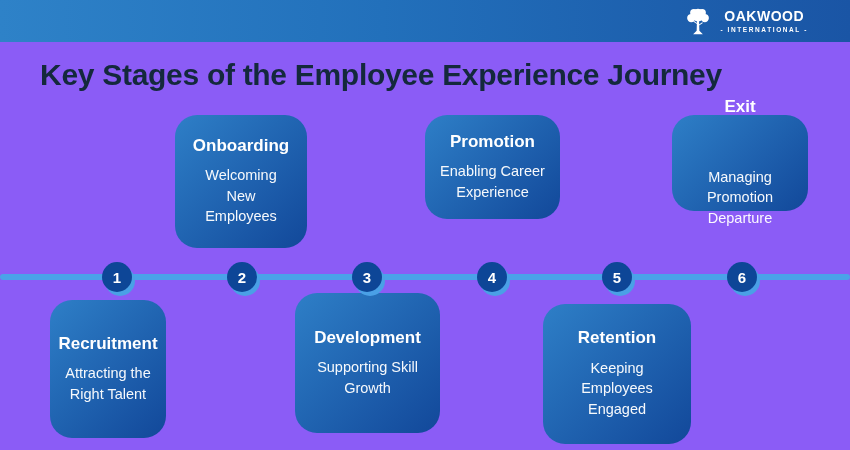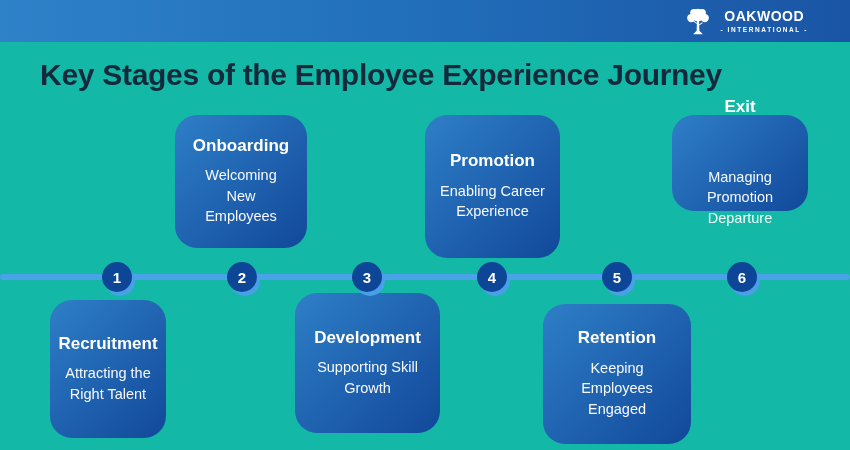--- a/index.html
+++ b/index.html
@@ -1,21 +1,21 @@
 <!DOCTYPE html>
 <html><head>
 <meta charset="utf-8">
 <style>
   * { margin: 0; padding: 0; box-sizing: border-box; }
   html, body { background: #ffffff; font-family: "Liberation Sans", sans-serif; }
   .canvas {
     position: relative;
     width: 850px;
     height: 450px;
-    background: #14b8a6;
+    background: #8b5cf6;
     overflow: hidden;
   }
 
   
   .header-bar {
     position: absolute;
     left: 0; top: 0;
     width: 850px; height: 42px;
     background: linear-gradient(90deg, #2e82c8 0%, #2270bb 45%, #1a55a5 100%);
     display: flex;
@@ -108,21 +108,21 @@
     margin-bottom: 9px;
     line-height: 1.2;
   }
   .stage-subtitle {
     font-size: 14.5px;
     font-weight: normal;
     color: rgba(255,255,255,0.96);
     line-height: 1.42;
   }
   .c-onboarding  { left: 175px; top: 115px; width: 132px; height: 133px; }
-  .c-promotion   { left: 425px; top: 115px; width: 135px; height: 143px; }
+  .c-promotion   { left: 425px; top: 115px; width: 135px; height: 104px; }
   .c-exit        { left: 672px; top: 115px; width: 136px; height: 96px; gap: 40px; }
   .c-recruitment { left:  50px; top: 300px; width: 116px; height: 138px; }
   .c-development { left: 295px; top: 293px; width: 145px; height: 140px; }
   .c-retention   { left: 543px; top: 304px; width: 148px; height: 140px; }
 </style>
 </head>
 <body>
 
 <div class="canvas">
 

